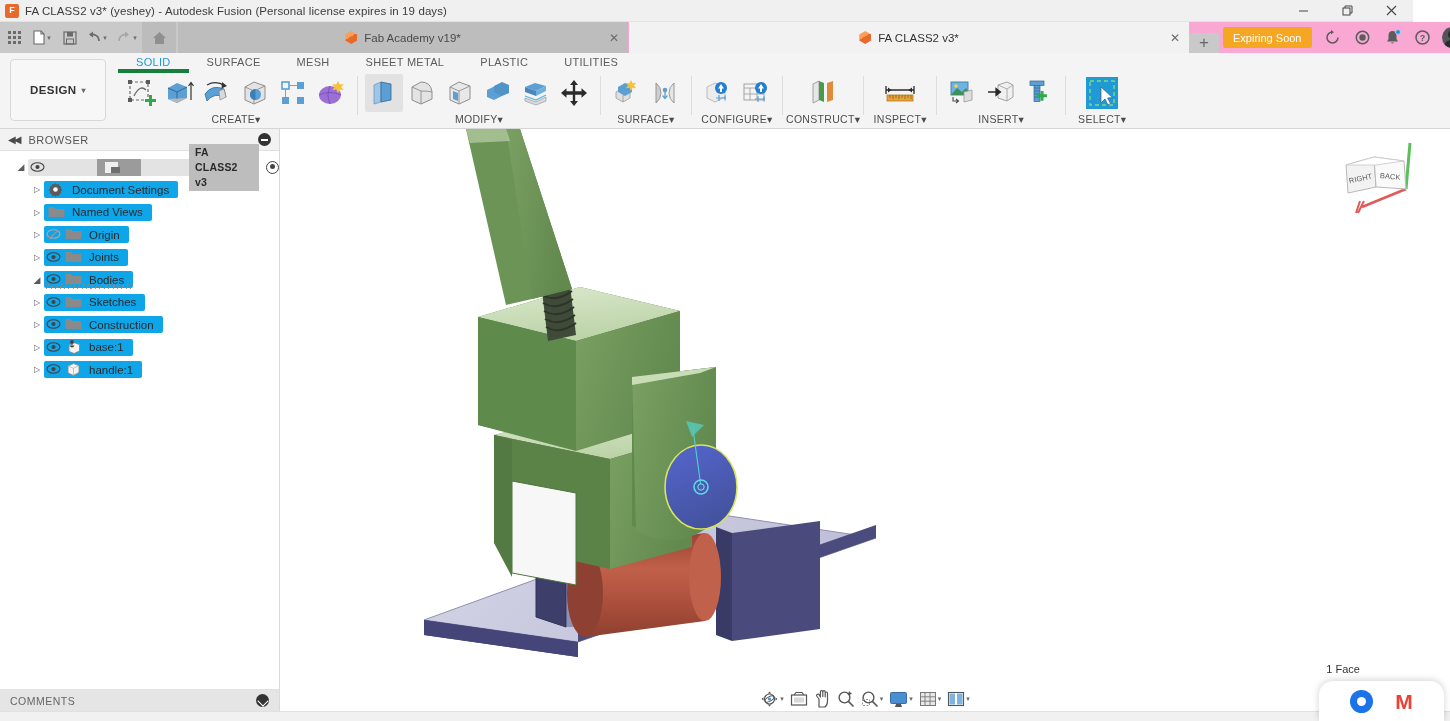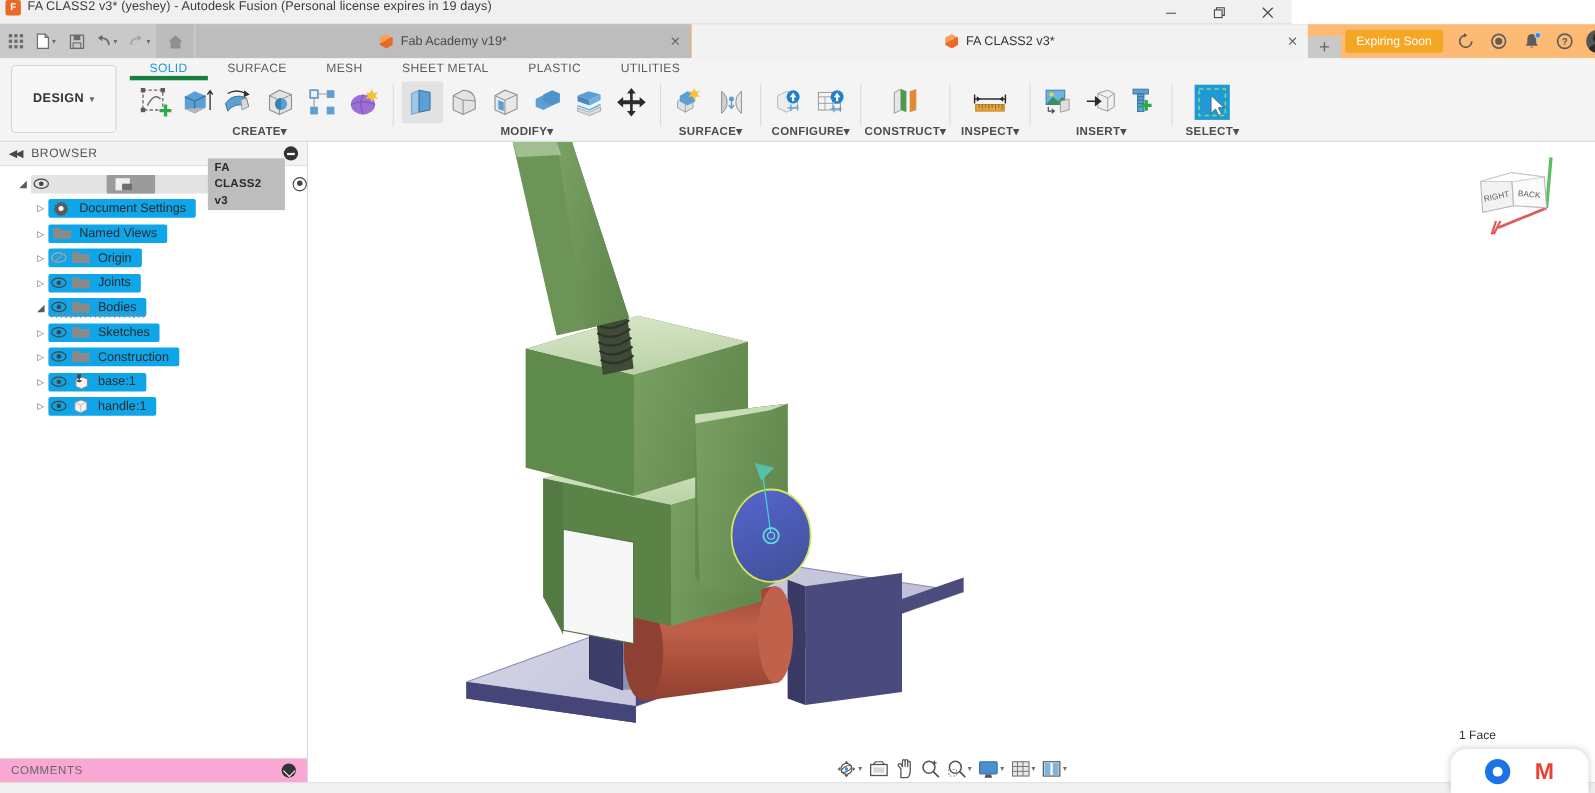--- a/index.html
+++ b/index.html
@@ -6,44 +6,44 @@
   html, body {
     width: 1450px; height: 721px;
     font-family: "Liberation Sans", sans-serif;
     overflow: hidden; background: #fff;
     -webkit-font-smoothing: antialiased;
   }
   .app { position: relative; width: 1450px; height: 721px; }
 
   
   .titlebar {
-    position: absolute; top: 0; left: 0; width: 1174px; height: 22px;
+    position: absolute; top: 0; left: 0; width: 1413px; height: 22px;
     background: #f0f0f0; border-bottom: 1px solid #e2e2e2;
-    display: flex; align-items: flex-start;
+    display: flex; align-items: center;
   }
   .app-logo {
     width: 14px; height: 14px; margin-left: 5px; margin-right: 6px;
     background: #e8692a; border-radius: 2px; position: relative; flex: none;
   }
   .app-logo::after {
     content: "F"; position: absolute; left: 0; top: -1px; width: 14px;
     text-align: center; font-size: 9px; font-weight: bold; color: #fff;
     line-height: 14px; font-family: "Liberation Sans", sans-serif;
   }
   .title-text { font-size: 11.5px; color: #3b3b3b; letter-spacing: .1px; }
   .win-btns { margin-left: auto; display: flex; height: 22px; }
   .win-btn {
     width: 44px; height: 22px; display: flex; align-items: center;
     justify-content: center; color: #444; font-size: 12px;
   }
 
   
   .tabbar {
     position: absolute; top: 22px; left: 0; width: 1450px; height: 31px;
-    background: #fdba74; display: flex; align-items: stretch;
+    background: #f9a8d4; display: flex; align-items: stretch;
   }
   .qat { display: flex; align-items: center; padding: 0 2px; background: #c9c9c9; }
   .qat-btn {
     width: 25px; height: 31px; display: flex; align-items: center;
     justify-content: center; color: #6b6b6b; position: relative;
   }
   .qat-btn.wide { width: 30px; }
   .qat-home { width: 34px; background: #bcbcbc; }
   .caret { font-size: 7px; margin-left: 1px; color: #6b6b6b; }
   .grid-ico {
@@ -121,21 +121,20 @@
     line-height: 16px; white-space: nowrap; letter-spacing: .3px;
   }
   .ws-tab.active { color: #1b9ad6; border-bottom: 4px solid #15803d; font-weight: normal; }
 
   .groups { position: absolute; left: 118px; top: 19px; display: flex; height: 57px; }
   .group { display: flex; flex-direction: column; align-items: center; position: relative; }
   .group-row { display: flex; align-items: flex-start; height: 40px; padding: 2px 4px 0; }
   .group-label {
     font-size: 10.5px; color: #4d4d4d; letter-spacing: .3px; margin-top: 1px;
     white-space: nowrap;
-    font-weight: bold;
   }
   .group-sep {
     width: 1px; background: #dcdcdc; margin: 4px 3px 14px; align-self: stretch;
   }
   .tool {
     width: 38px; height: 38px; display: flex; align-items: center;
     justify-content: center; position: relative; border-radius: 2px;
   }
   .tool.hovered { background: #e2e2e2; }
 
@@ -203,21 +202,21 @@
     background: #ffffff; overflow: hidden;
   }
   .viewcube { position: absolute; right: 22px; top: 12px; width: 96px; height: 78px; }
   .status-face {
     position: absolute; right: 90px; bottom: 14px; font-size: 11px; color: #333;
   }
 
   
   .comments {
     position: absolute; left: 0; bottom: 10px; width: 280px; height: 22px;
-    background: #f9a8d4; border-top: 1px solid #e0e0e0;
+    background: #e5e5e5; border-top: 1px solid #e0e0e0;
     border-right: 1px solid #d9d9d9; display: flex; align-items: center;
     padding: 0 10px;
   }
   .comments-label { font-size: 10.5px; color: #666; letter-spacing: .5px; }
   .comments .round-btn::after {
     left: 3px; top: 3px; width: 7px; height: 7px; background: none;
     border-left: 1.4px solid #fff; border-bottom: 1.4px solid #fff;
     transform: rotate(-45deg); transform-origin: center;
   }
   .navbar {

